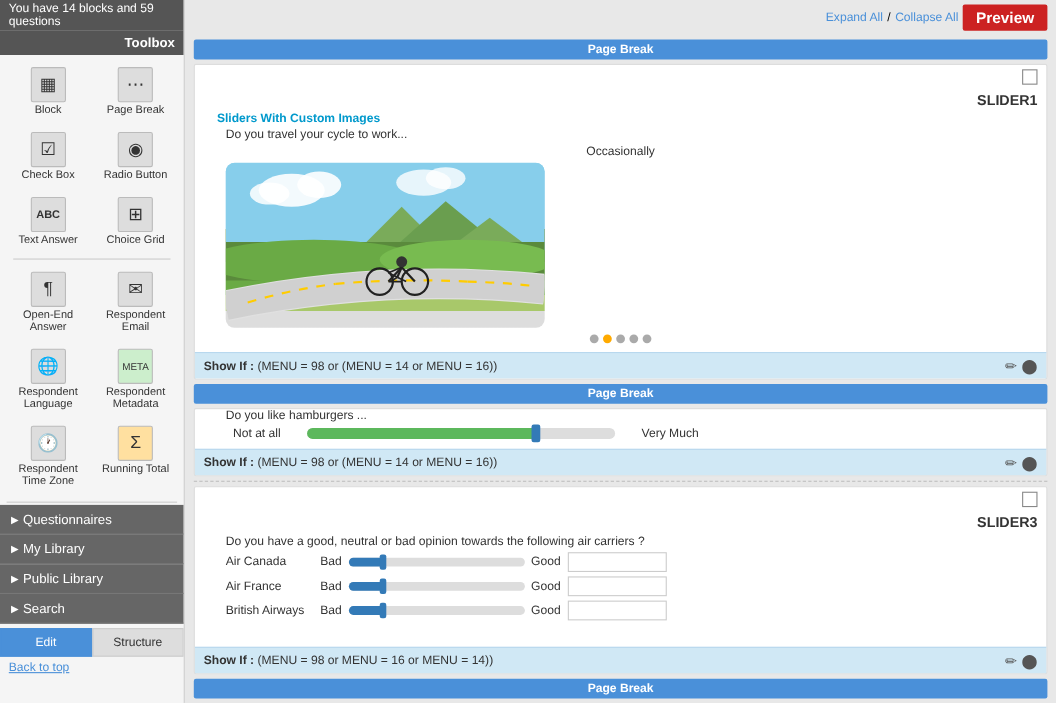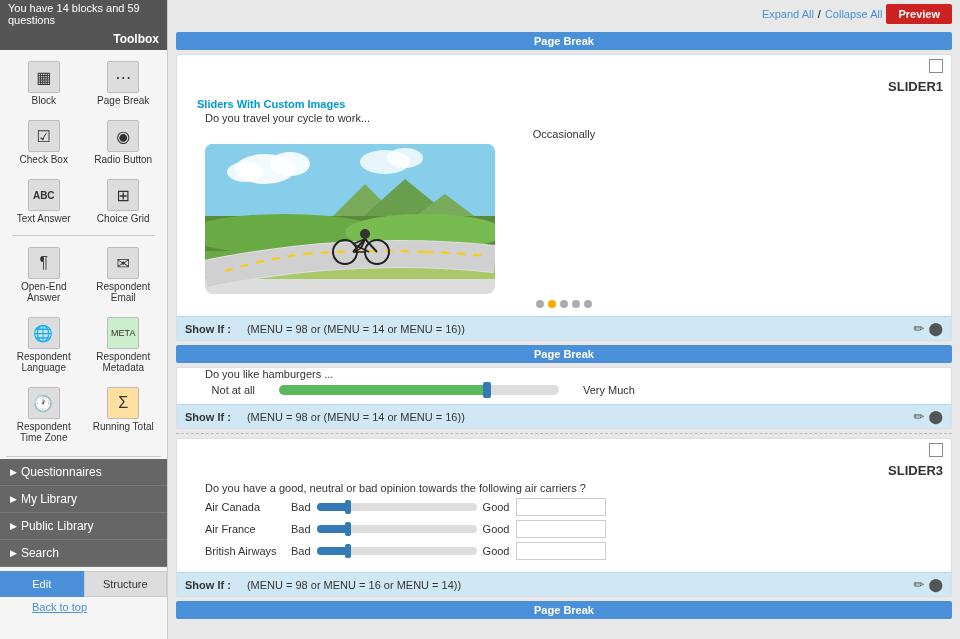--- a/index.html
+++ b/index.html
@@ -91,21 +91,20 @@
       color: #fff;
       border-color: #4a90d9;
     }
 
     .back-to-top {
       padding: 4px 8px;
       font-size: 11px;
       color: #4a90d9;
       cursor: pointer;
       text-decoration: underline;
-      margin-left: 24px;
     }
 
     
     #main {
       flex: 1;
       overflow-y: auto;
       background: #e8e8e8;
       padding: 0;
     }
 
@@ -122,21 +121,21 @@
       color: #4a90d9;
       cursor: pointer;
       text-decoration: none;
     }
 
     .preview-btn {
       background: #cc2222;
       color: #fff;
       border: none;
       padding: 4px 12px;
-      font-size: 11px;
+      font-size: 14px;
       cursor: pointer;
       border-radius: 2px;
       font-weight: bold;
     }
 
     .content-area {
       padding: 0 8px 8px 8px;
     }
 
     
@@ -264,21 +263,21 @@
       left: 0%;
       top: -3px;
       width: 8px;
       height: 16px;
       background: #337ab7;
       border-radius: 2px;
     }
 
     
     .slider3-content {
-      padding: 0 28px 8px 28px;
+      padding: 0 28px 20px 28px;
     }
     .slider3-row {
       display: flex;
       align-items: center;
       gap: 6px;
       margin-bottom: 4px;
       font-size: 11px;
     }
     .slider3-airline {
       width: 80px;
@@ -321,21 +320,21 @@
       border-top: 1px solid #b8d8ee;
       padding: 4px 8px;
       display: flex;
       align-items: center;
       justify-content: space-between;
       font-size: 11px;
     }
     .show-if-label {
       font-weight: bold;
       color: #333;
-      margin-right: 13px;
+      margin-right: 0;
     }
     .show-if-text {
       color: #333;
     }
     .show-if-icons {
       display: flex;
       gap: 4px;
       align-items: center;
     }
     .show-if-icon {

